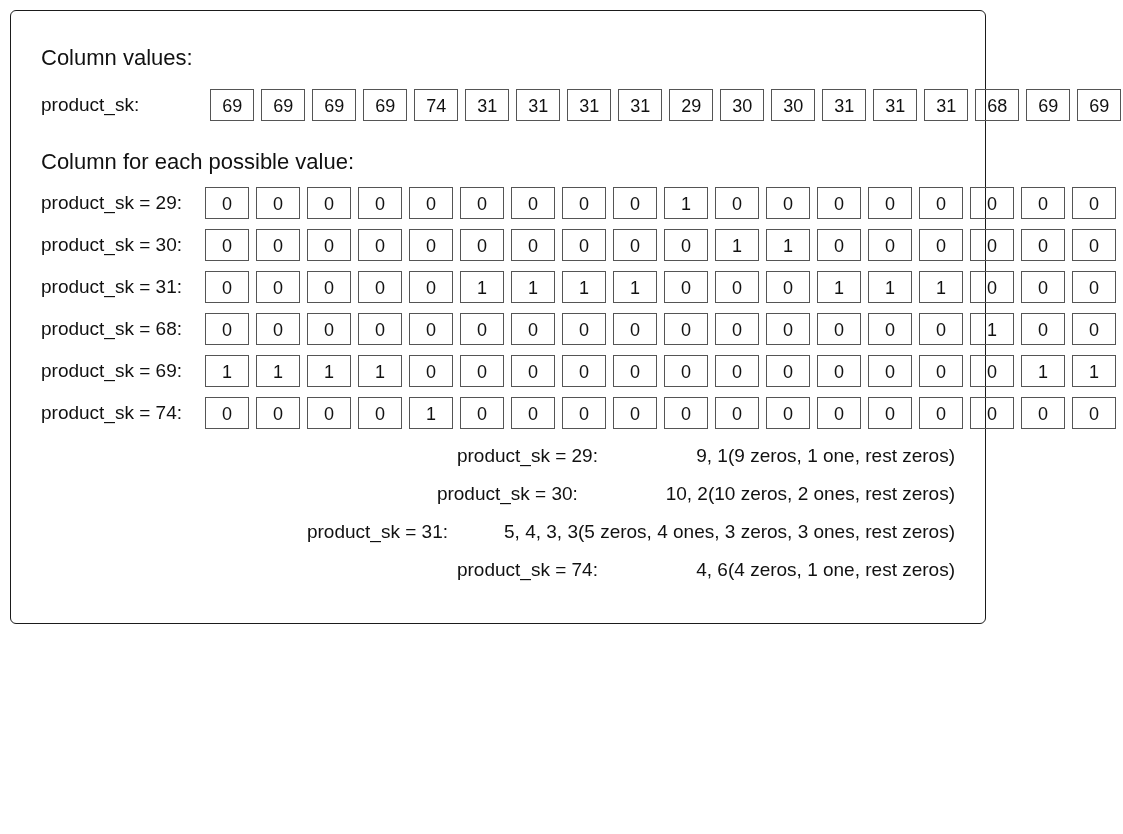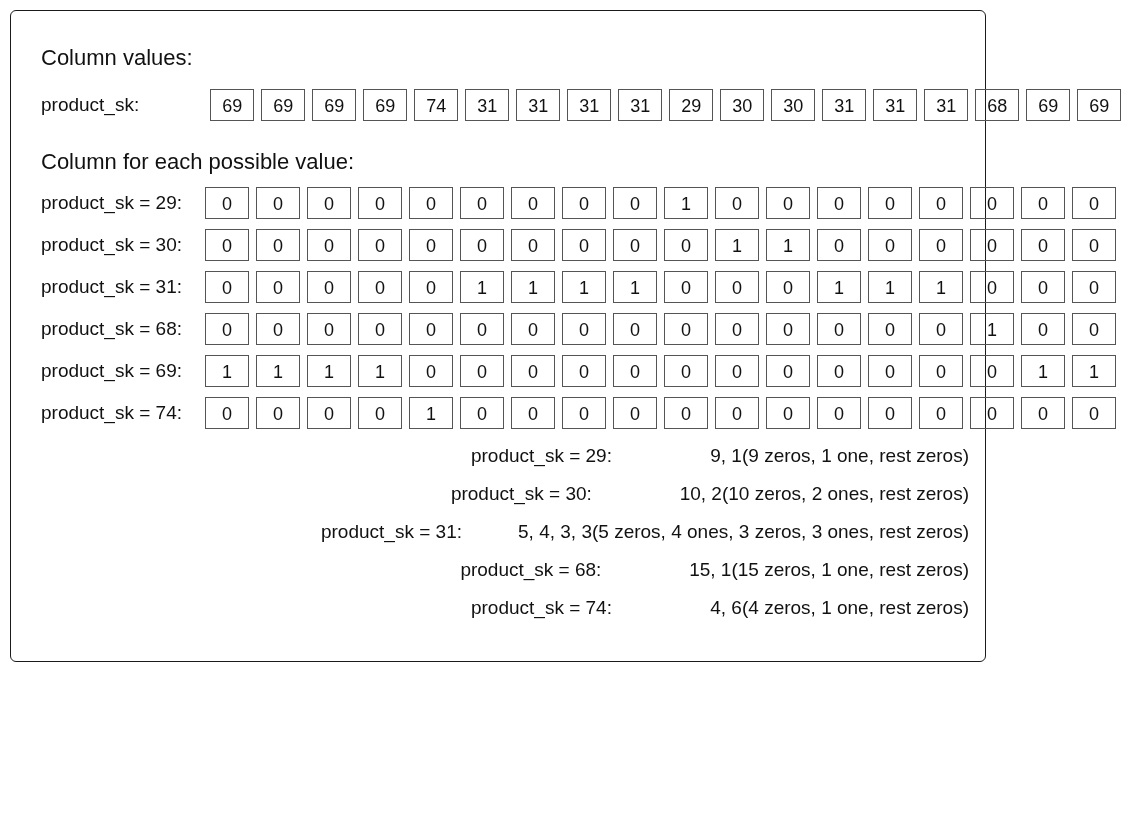--- a/index.html
+++ b/index.html
@@ -1,17 +1,17 @@
 <!DOCTYPE html>
 <html><head>
 <meta charset="utf-8">
 <style>
   html,body{margin:0;padding:0;background:#fff;}
   body{font-family:"Segoe UI","Helvetica Neue",Arial,sans-serif;font-size:19px;color:#111;}
-  .frame{box-sizing:border-box;width:976px;margin:10px;border:1.5px solid #1b1b1b;border-radius:6px;padding:24px 16px 26px 30px;}
+  .frame{box-sizing:border-box;width:976px;margin:10px;border:1.5px solid #1b1b1b;border-radius:6px;padding:24px 30px 26px 30px;}
   .section-title{font-size:22px;font-weight:400;margin:10px 0 12px 0;}
   .row{margin:18px 0;white-space:nowrap;}
   .row-label{display:inline-block;width:164px;vertical-align:middle;font-size:19px;}
   .cells{display:inline-block;vertical-align:middle;}
   .cell{display:inline-block;width:34px;height:32px;line-height:32px;text-align:center;border:1px solid #555;margin-right:5px;font-size:18px;vertical-align:middle;box-sizing:border-box;}
   .cell.wide{width:44px;margin-right:7px;}
   .rle-row{margin:16px 0;font-size:19px;white-space:nowrap;text-align:right;}
   .rle-label{display:inline-block;width:164px;}
   .rle-code{display:inline-block;width:130px;}
   .rle-note{display:inline-block;}
@@ -36,17 +36,16 @@
       <div class="row" style="margin: 10px 0px;"><span class="row-label">product_sk = 31:</span><span class="cells"><span class="cell wide">0</span><span class="cell wide">0</span><span class="cell wide">0</span><span class="cell wide">0</span><span class="cell wide">0</span><span class="cell wide">1</span><span class="cell wide">1</span><span class="cell wide">1</span><span class="cell wide">1</span><span class="cell wide">0</span><span class="cell wide">0</span><span class="cell wide">0</span><span class="cell wide">1</span><span class="cell wide">1</span><span class="cell wide">1</span><span class="cell wide">0</span><span class="cell wide">0</span><span class="cell wide">0</span></span></div>
       <div class="row" style="margin: 10px 0px;"><span class="row-label">product_sk = 68:</span><span class="cells"><span class="cell wide">0</span><span class="cell wide">0</span><span class="cell wide">0</span><span class="cell wide">0</span><span class="cell wide">0</span><span class="cell wide">0</span><span class="cell wide">0</span><span class="cell wide">0</span><span class="cell wide">0</span><span class="cell wide">0</span><span class="cell wide">0</span><span class="cell wide">0</span><span class="cell wide">0</span><span class="cell wide">0</span><span class="cell wide">0</span><span class="cell wide">1</span><span class="cell wide">0</span><span class="cell wide">0</span></span></div>
       <div class="row" style="margin: 10px 0px;"><span class="row-label">product_sk = 69:</span><span class="cells"><span class="cell wide">1</span><span class="cell wide">1</span><span class="cell wide">1</span><span class="cell wide">1</span><span class="cell wide">0</span><span class="cell wide">0</span><span class="cell wide">0</span><span class="cell wide">0</span><span class="cell wide">0</span><span class="cell wide">0</span><span class="cell wide">0</span><span class="cell wide">0</span><span class="cell wide">0</span><span class="cell wide">0</span><span class="cell wide">0</span><span class="cell wide">0</span><span class="cell wide">1</span><span class="cell wide">1</span></span></div>
       <div class="row" style="margin: 10px 0px;"><span class="row-label">product_sk = 74:</span><span class="cells"><span class="cell wide">0</span><span class="cell wide">0</span><span class="cell wide">0</span><span class="cell wide">0</span><span class="cell wide">1</span><span class="cell wide">0</span><span class="cell wide">0</span><span class="cell wide">0</span><span class="cell wide">0</span><span class="cell wide">0</span><span class="cell wide">0</span><span class="cell wide">0</span><span class="cell wide">0</span><span class="cell wide">0</span><span class="cell wide">0</span><span class="cell wide">0</span><span class="cell wide">0</span><span class="cell wide">0</span></span></div>
     </div>
 
   <div class="rle-block" id="rle">
       <div class="rle-row"><span class="rle-label">product_sk = 29:</span><span class="rle-code">9, 1</span><span class="rle-note">(9 zeros, 1 one, rest zeros)</span></div>
       <div class="rle-row"><span class="rle-label">product_sk = 30:</span><span class="rle-code">10, 2</span><span class="rle-note">(10 zeros, 2 ones, rest zeros)</span></div>
       <div class="rle-row"><span class="rle-label">product_sk = 31:</span><span class="rle-code">5, 4, 3, 3</span><span class="rle-note">(5 zeros, 4 ones, 3 zeros, 3 ones, rest zeros)</span></div>
-      <div class="rle-row"><span class="rle-label">product_sk = 68:</span><span class="rle-code">15, 1</span><span class="rle-note">(15 zeros, 1 one, rest zeros)</span></div>
       <div class="rle-row"><span class="rle-label">product_sk = 74:</span><span class="rle-code">4, 6</span><span class="rle-note">(4 zeros, 1 one, rest zeros)</span></div>
     </div>
 
 </div>
 
 </body></html>

